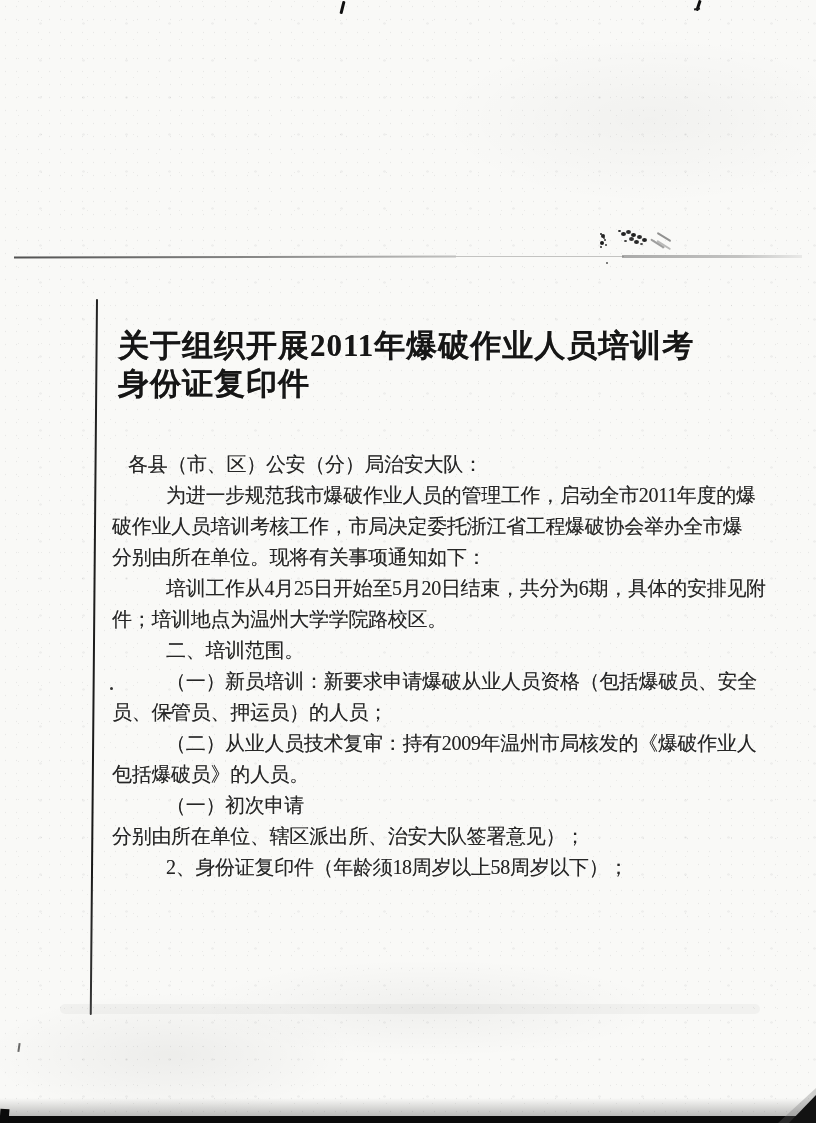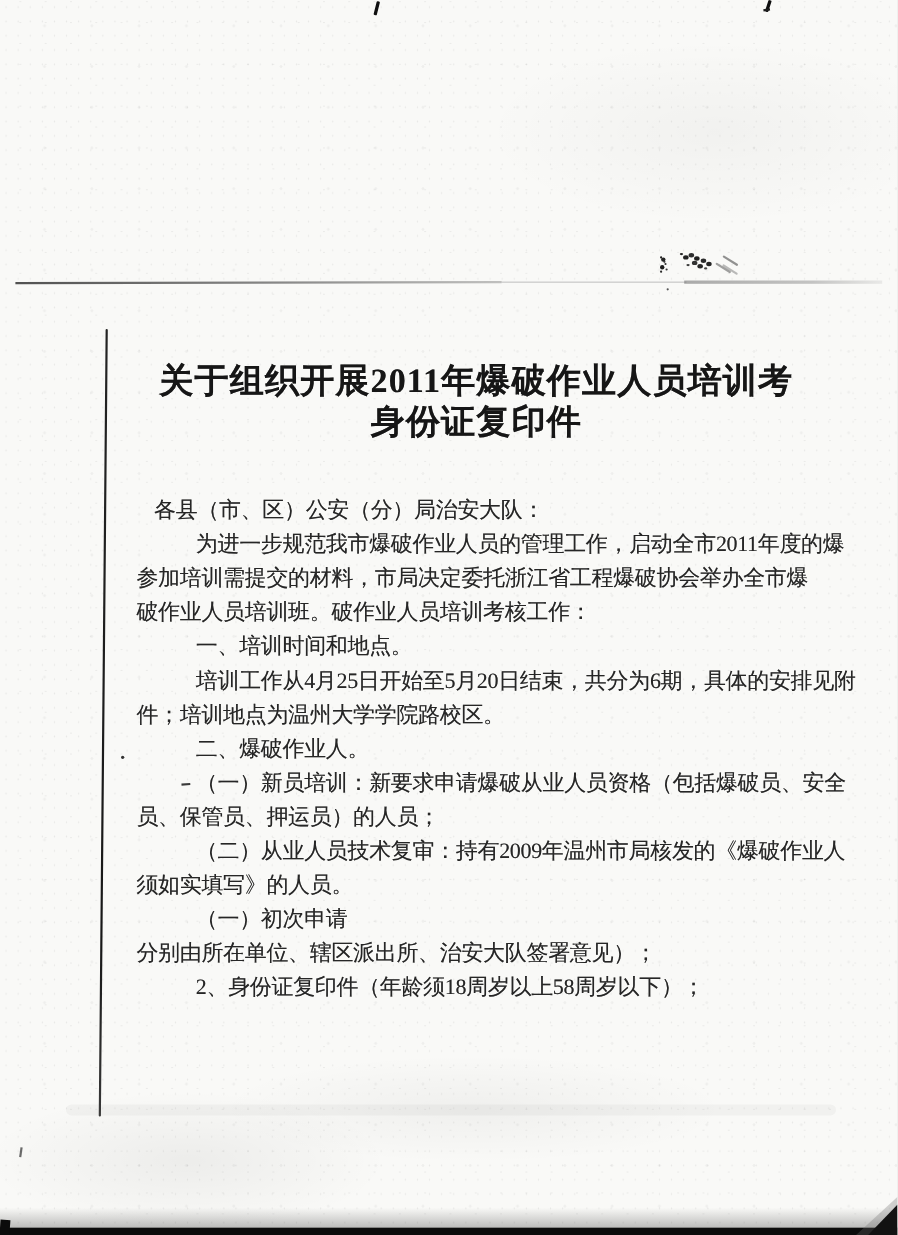--- a/index.html
+++ b/index.html
@@ -17,31 +17,31 @@
       radial-gradient(rgba(0,0,0,.06) .5px, transparent 1px),
       radial-gradient(rgba(110,110,110,.08) 1px, transparent 1.7px);
     background-size:auto,auto,auto,11px 13px,23px 19px,43px 37px;
     background-repeat:no-repeat,no-repeat,no-repeat,repeat,repeat,repeat;
     background-position:0 0,0 0,0 0,0 0,7px 11px,19px 5px;
     font-family:"Liberation Serif","DejaVu Serif",serif;
   }
   
   .doc-title{
     position:absolute;left:118px;top:327px;width:630px;
-    text-align:center;font-weight:bold;font-size:31px;line-height:38px;
+    text-align:left;font-weight:bold;font-size:31px;line-height:38px;
     color:#161616;letter-spacing:1px;
     text-shadow:0 0 .6px rgba(0,0,0,.55);
   }
   .doc-body{
     position:absolute;left:112px;top:449px;width:640px;
     font-size:20px;line-height:31px;color:#262626;
     letter-spacing:-0.3px;white-space:nowrap;
     text-shadow:0 0 .5px rgba(0,0,0,.4);
   }
-  .doc-body .ln{height:31px;margin-left:12px;}
+  .doc-body .ln{height:31px;}
   .doc-body .ind{padding-left:54px;}
   .doc-body .sal{padding-left:16px;}
   
   .art{position:absolute;}
   .hline1{left:14px;top:256px;width:442px;height:1.6px;
     background:linear-gradient(90deg,rgba(40,40,40,.8),rgba(45,45,45,.55) 55%,rgba(60,60,60,.3));
     transform:rotate(-.12deg);}
   .hline2{left:456px;top:256px;width:168px;height:1.2px;background:rgba(80,80,80,.32);}
   .hline3{left:622px;top:255px;width:180px;height:2.6px;
     background:linear-gradient(90deg,rgba(105,105,105,.55),rgba(130,130,130,.45) 65%,rgba(160,160,160,.18));}
@@ -98,28 +98,27 @@
   <div class="art bottom-right-wedge"></div>
 
   <div class="doc-title">
     <span style="display:block">关于组织开展2011年爆破作业人员培训考</span>
     <span style="display:block">身份证复印件</span>
   </div>
 
   <div class="doc-body">
     <div class="ln sal">各县（市、区）公安（分）局治安大队：</div>
     <div class="ln ind">为进一步规范我市爆破作业人员的管理工作，启动全市2011年度的爆</div>
-    <div class="ln">参加培训需提交的材料，市局决定委托浙江省工程爆破协会举办全市爆</div>
-    <div class="ln">破作业人员培训班。破作业人员培训考核工作：</div>
-    <div class="ln ind">一、培训时间和地点。</div>
+    <div class="ln">破作业人员培训考核工作，市局决定委托浙江省工程爆破协会举办全市爆</div>
+    <div class="ln">分别由所在单位。现将有关事项通知如下：</div>
     <div class="ln ind">培训工作从4月25日开始至5月20日结束，共分为6期，具体的安排见附</div>
     <div class="ln">件；培训地点为温州大学学院路校区。</div>
-    <div class="ln ind">二、爆破作业人。</div>
+    <div class="ln ind">二、培训范围。</div>
     <div class="ln ind">（一）新员培训：新要求申请爆破从业人员资格（包括爆破员、安全</div>
     <div class="ln">员、保管员、押运员）的人员；</div>
     <div class="ln ind">（二）从业人员技术复审：持有2009年温州市局核发的《爆破作业人</div>
-    <div class="ln">须如实填写》的人员。</div>
+    <div class="ln">包括爆破员》的人员。</div>
     <div class="ln ind">（一）初次申请</div>
     <div class="ln">分别由所在单位、辖区派出所、治安大队签署意见）；</div>
     <div class="ln ind">2、身份证复印件（年龄须18周岁以上58周岁以下）；</div>
   </div>
 
 </div>
 
 </body></html>

